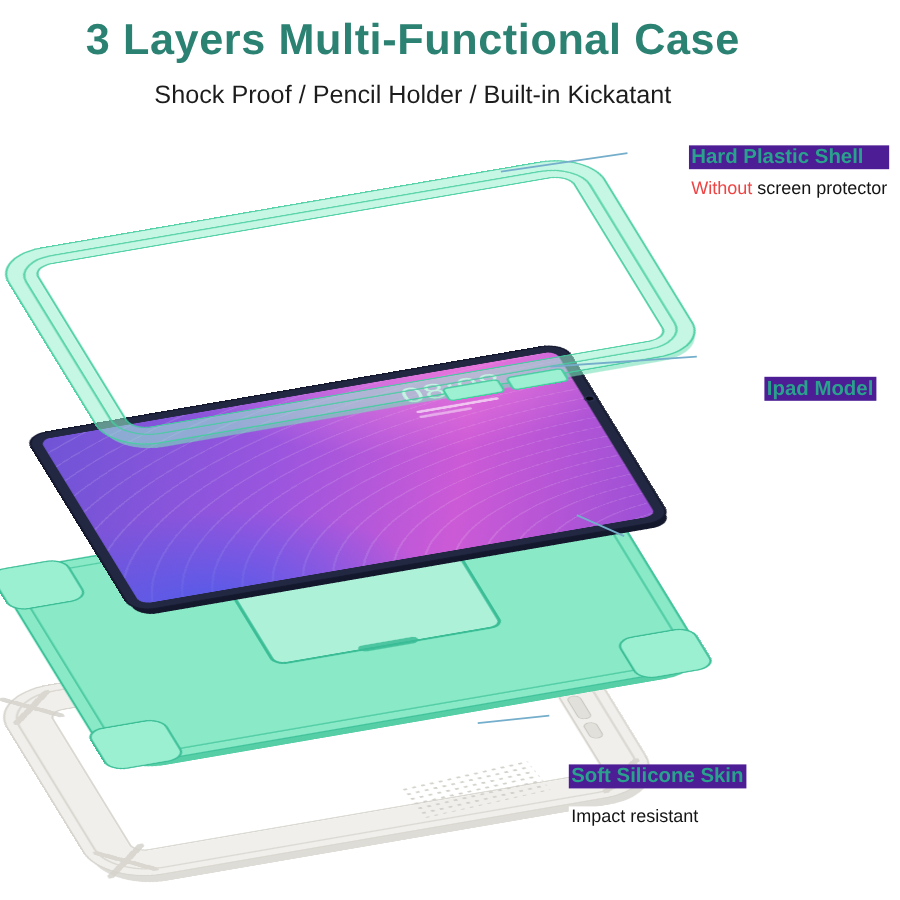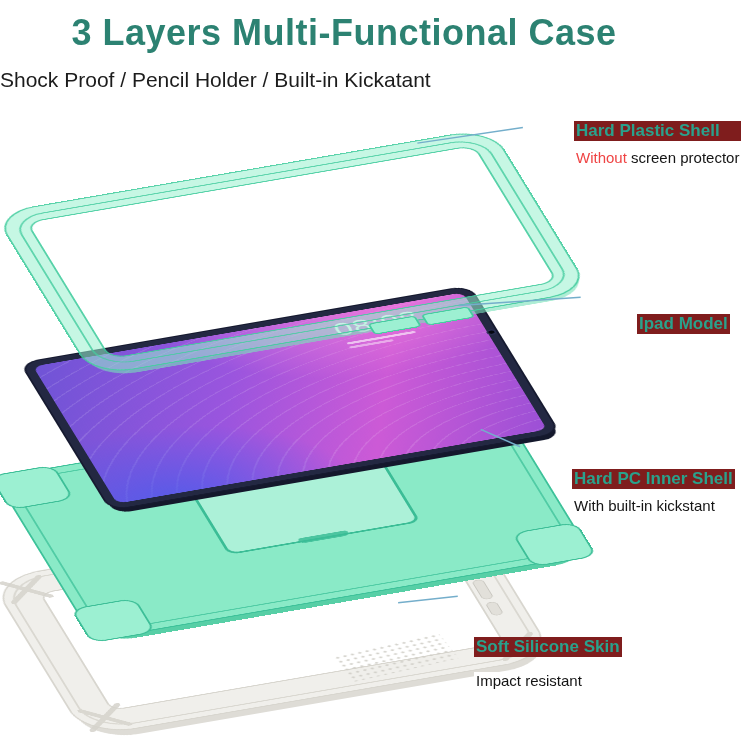--- a/index.html
+++ b/index.html
@@ -8,21 +8,21 @@
     font-family:"Liberation Sans", sans-serif;
   }
   .stage{position:relative;width:688px;height:750px;background:#fff;}
 
   
   .title{
     position:absolute;top:12px;left:0;width:100%;text-align:center;
     font-size:36px;font-weight:bold;color:#2c8272;letter-spacing:.5px;
   }
   .subtitle{
-    position:absolute;top:68px;left:0;width:100%;text-align:left;
+    position:absolute;top:68px;left:0;width:100%;text-align:center;
     font-size:21px;color:#1c1c1c;
   }
 
   
   .scene{position:absolute;inset:0;z-index:1;}
   .layer{
     position:absolute;
     transform:translate(-50%,-50%) rotateX(58deg) rotateZ(-18deg);
   }
 
@@ -120,21 +120,21 @@
       linear-gradient(45deg, transparent 45%, #d5d3cc 45%, #d5d3cc 55%, transparent 55%),
       linear-gradient(-45deg, transparent 45%, #d5d3cc 45%, #d5d3cc 55%, transparent 55%);
   }
   .cross.tl{left:-32px;top:-32px;} .cross.tr{right:-32px;top:-32px;}
   .cross.bl{left:-32px;bottom:-32px;} .cross.br{right:-32px;bottom:-32px;}
 
   
   .lines{position:absolute;inset:0;z-index:5;pointer-events:none;}
   .callout{position:absolute;z-index:10;}
   .callout .label{
-    font-size:17px;font-weight:bold;color:#2aa18c;background:#7f1d1d;
+    font-size:17px;font-weight:bold;color:#2aa18c;background:#4c1d95;
     padding:0 2px;white-space:nowrap;
   }
   .callout .note{
     font-size:15px;color:#141414;background:#fff;padding:0 2px;
     margin-top:8px;white-space:nowrap;
   }
   .callout.c4 .note{margin-top:15px;}
   .red{color:#ef4444;}
   .c1{left:574px;top:121px;} .c2{left:637px;top:314px;}
   .c3{left:572px;top:469px;} .c4{left:474px;top:637px;}
@@ -197,23 +197,19 @@
 
   <div class="callout c1">
     <div class="label">Hard Plastic Shell</div>
     <div class="note"><span class="red">Without</span><span> screen protector</span></div>
   </div>
 
   <div class="callout c2">
     <div class="label">Ipad Model</div>
   </div>
 
-  <div class="callout c3">
-    <div class="label">Hard PC Inner Shell</div>
-    <div class="note">With built-in kickstant</div>
-  </div>
 
   <div class="callout c4">
     <div class="label">Soft Silicone Skin</div>
     <div class="note">Impact resistant</div>
   </div>
 
 </div>
 
 </body></html>

